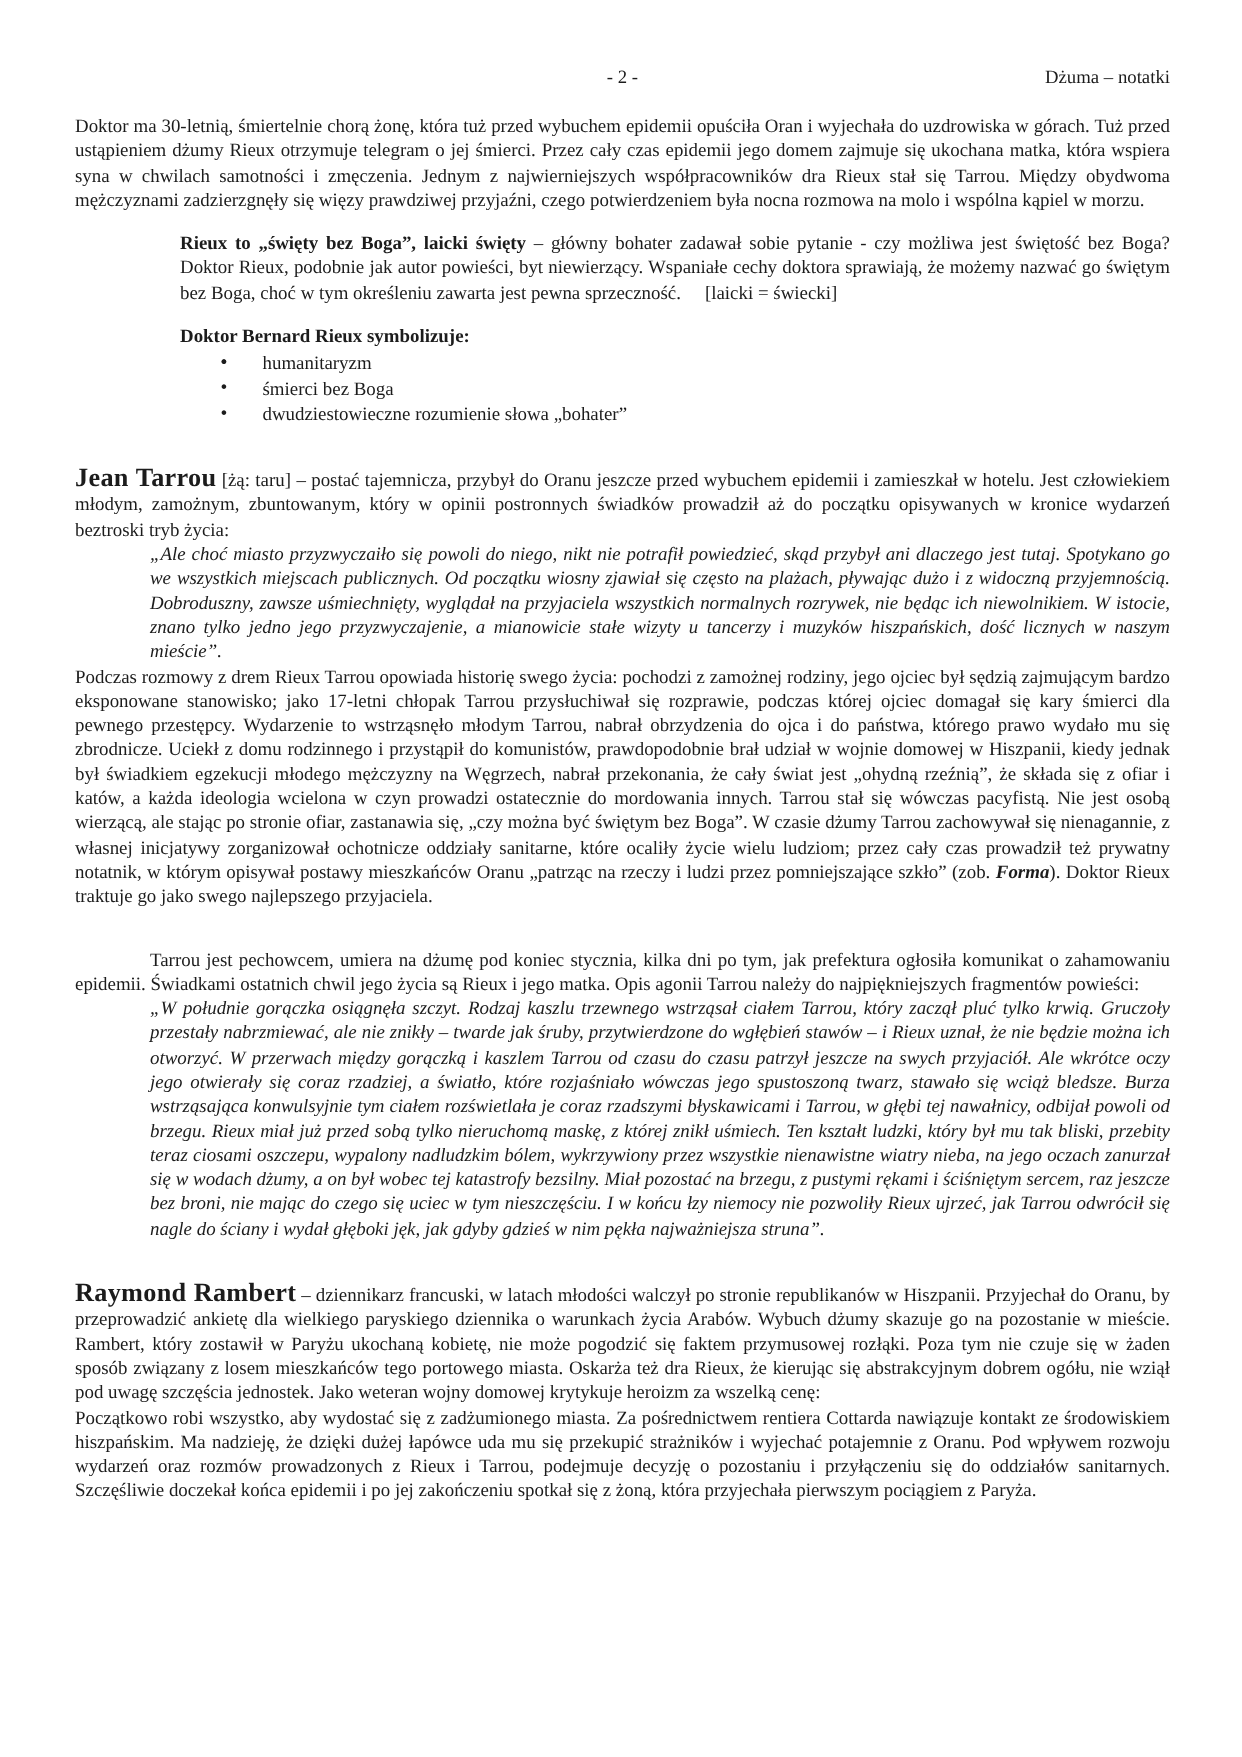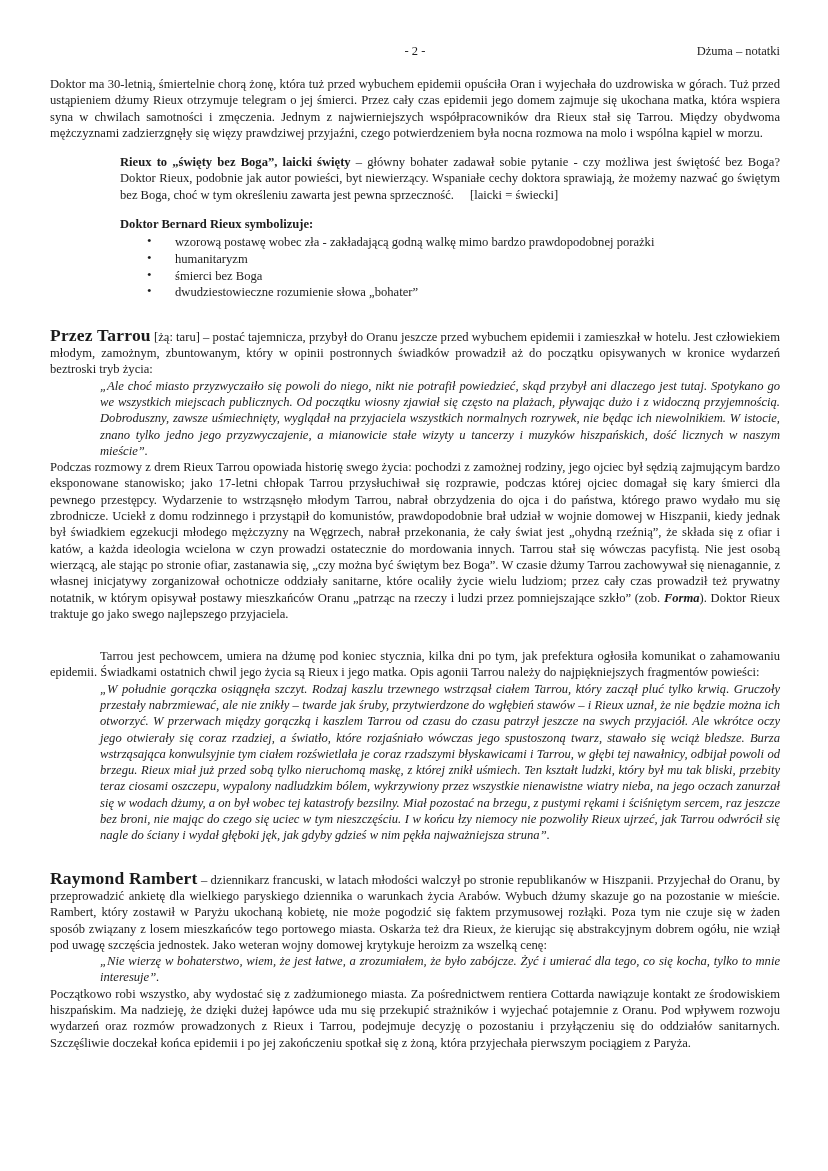--- a/index.html
+++ b/index.html
@@ -68,35 +68,34 @@
     <span class="doc-title">Dżuma – notatki</span>
   </div>
 
   <p class="gap-sm">Doktor ma 30-letnią, śmiertelnie chorą żonę, która tuż przed wybuchem epidemii opuściła Oran i wyjechała do uzdrowiska w górach. Tuż przed ustąpieniem dżumy Rieux otrzymuje telegram o jej śmierci. Przez cały czas epidemii jego domem zajmuje się ukochana matka, która wspiera syna w chwilach samotności i zmęczenia. Jednym z najwierniejszych współpracowników dra Rieux stał się Tarrou. Między obydwoma mężczyznami zadzierzgnęły się więzy prawdziwej przyjaźni, czego potwierdzeniem była nocna rozmowa na molo i wspólna kąpiel w morzu.</p>
 
   <p class="indent-block gap-sm"><b>Rieux to „święty bez Boga”, laicki święty</b><span> – główny bohater zadawał sobie pytanie - czy możliwa jest świętość bez Boga? Doktor Rieux, podobnie jak autor powieści, byt niewierzący. Wspaniałe cechy doktora sprawiają, że możemy nazwać go świętym bez Boga, choć w tym określeniu zawarta jest pewna sprzeczność.</span><span class="note-gap">[laicki = świecki]</span></p>
 
   <p class="indent-block bold gap-xs">Doktor Bernard Rieux symbolizuje:</p>
 
   <ul class="bullets">
-    <li><span class="bullet-glyph">•</span><span>wzorową postawę wobec zła - zakładającą godną walkę mimo bardzo prawdopodobnej porażki</span></li>
+    <li><span class="bullet-glyph">•</span></li>
     <li><span class="bullet-glyph">•</span><span>humanitaryzm</span></li>
     <li><span class="bullet-glyph">•</span><span>śmierci bez Boga</span></li>
     <li><span class="bullet-glyph">•</span><span>dwudziestowieczne rozumienie słowa „bohater”</span></li>
   </ul>
 
-  <p class="section"><span class="section-name">Przez Tarrou</span><span> [żą: taru] – postać tajemnicza, przybył do Oranu jeszcze przed wybuchem epidemii i zamieszkał w hotelu. Jest człowiekiem młodym, zamożnym, zbuntowanym, który w opinii postronnych świadków prowadził aż do początku opisywanych w kronice wydarzeń beztroski tryb życia:</span></p>
+  <p class="section"><span class="section-name">Jean Tarrou</span><span> [żą: taru] – postać tajemnicza, przybył do Oranu jeszcze przed wybuchem epidemii i zamieszkał w hotelu. Jest człowiekiem młodym, zamożnym, zbuntowanym, który w opinii postronnych świadków prowadził aż do początku opisywanych w kronice wydarzeń beztroski tryb życia:</span></p>
 
   <p class="quote">„Ale choć miasto przyzwyczaiło się powoli do niego, nikt nie potrafił powiedzieć, skąd przybył ani dlaczego jest tutaj. Spotykano go we wszystkich miejscach publicznych. Od początku wiosny zjawiał się często na plażach, pływając dużo i z widoczną przyjemnością. Dobroduszny, zawsze uśmiechnięty, wyglądał na przyjaciela wszystkich normalnych rozrywek, nie będąc ich niewolnikiem. W istocie, znano tylko jedno jego przyzwyczajenie, a mianowicie stałe wizyty u tancerzy i muzyków hiszpańskich, dość licznych w naszym mieście”.</p>
 
   <p><span>Podczas rozmowy z drem Rieux Tarrou opowiada historię swego życia: pochodzi z zamożnej rodziny, jego ojciec był sędzią zajmującym bardzo eksponowane stanowisko; jako 17-letni chłopak Tarrou przysłuchiwał się rozprawie, podczas której ojciec domagał się kary śmierci dla pewnego przestępcy. Wydarzenie to wstrząsnęło młodym Tarrou, nabrał obrzydzenia do ojca i do państwa, którego prawo wydało mu się zbrodnicze. Uciekł z domu rodzinnego i przystąpił do komunistów, prawdopodobnie brał udział w wojnie domowej w Hiszpanii, kiedy jednak był świadkiem egzekucji młodego mężczyzny na Węgrzech, nabrał przekonania, że cały świat jest „ohydną rzeźnią”, że składa się z ofiar i katów, a każda ideologia wcielona w czyn prowadzi ostatecznie do mordowania innych. Tarrou stał się wówczas pacyfistą. Nie jest osobą wierzącą, ale stając po stronie ofiar, zastanawia się, „czy można być świętym bez Boga”. W czasie dżumy Tarrou zachowywał się nienagannie, z własnej inicjatywy zorganizował ochotnicze oddziały sanitarne, które ocaliły życie wielu ludziom; przez cały czas prowadził też prywatny notatnik, w którym opisywał postawy mieszkańców Oranu „patrząc na rzeczy i ludzi przez pomniejszające szkło” (zob. </span><b><i>Forma</i></b><span>). Doktor Rieux traktuje go jako swego najlepszego przyjaciela.</span></p>
 
   <p class="first-indent">Tarrou jest pechowcem, umiera na dżumę pod koniec stycznia, kilka dni po tym, jak prefektura ogłosiła komunikat o zahamowaniu epidemii. Świadkami ostatnich chwil jego życia są Rieux i jego matka. Opis agonii Tarrou należy do najpiękniejszych fragmentów powieści:</p>
 
   <p class="quote">„W południe gorączka osiągnęła szczyt. Rodzaj kaszlu trzewnego wstrząsał ciałem Tarrou, który zaczął pluć tylko krwią. Gruczoły przestały nabrzmiewać, ale nie znikły – twarde jak śruby, przytwierdzone do wgłębień stawów – i Rieux uznał, że nie będzie można ich otworzyć. W przerwach między gorączką i kaszlem Tarrou od czasu do czasu patrzył jeszcze na swych przyjaciół. Ale wkrótce oczy jego otwierały się coraz rzadziej, a światło, które rozjaśniało wówczas jego spustoszoną twarz, stawało się wciąż bledsze. Burza wstrząsająca konwulsyjnie tym ciałem rozświetlała je coraz rzadszymi błyskawicami i Tarrou, w głębi tej nawałnicy, odbijał powoli od brzegu. Rieux miał już przed sobą tylko nieruchomą maskę, z której znikł uśmiech. Ten kształt ludzki, który był mu tak bliski, przebity teraz ciosami oszczepu, wypalony nadludzkim bólem, wykrzywiony przez wszystkie nienawistne wiatry nieba, na jego oczach zanurzał się w wodach dżumy, a on był wobec tej katastrofy bezsilny. Miał pozostać na brzegu, z pustymi rękami i ściśniętym sercem, raz jeszcze bez broni, nie mając do czego się uciec w tym nieszczęściu. I w końcu łzy niemocy nie pozwoliły Rieux ujrzeć, jak Tarrou odwrócił się nagle do ściany i wydał głęboki jęk, jak gdyby gdzieś w nim pękła najważniejsza struna”.</p>
 
   <p class="section"><span class="section-name">Raymond Rambert</span><span> – dziennikarz francuski, w latach młodości walczył po stronie republikanów w Hiszpanii. Przyjechał do Oranu, by przeprowadzić ankietę dla wielkiego paryskiego dziennika o warunkach życia Arabów. Wybuch dżumy skazuje go na pozostanie w mieście. Rambert, który zostawił w Paryżu ukochaną kobietę, nie może pogodzić się faktem przymusowej rozłąki. Poza tym nie czuje się w żaden sposób związany z losem mieszkańców tego portowego miasta. Oskarża też dra Rieux, że kierując się abstrakcyjnym dobrem ogółu, nie wziął pod uwagę szczęścia jednostek. Jako weteran wojny domowej krytykuje heroizm za wszelką cenę:</span></p>
 
-  <p class="quote">„Nie wierzę w bohaterstwo, wiem, że jest łatwe, a zrozumiałem, że było zabójcze. Żyć i umierać dla tego, co się kocha, tylko to mnie interesuje”.</p>
 
   <p>Początkowo robi wszystko, aby wydostać się z zadżumionego miasta. Za pośrednictwem rentiera Cottarda nawiązuje kontakt ze środowiskiem hiszpańskim. Ma nadzieję, że dzięki dużej łapówce uda mu się przekupić strażników i wyjechać potajemnie z Oranu. Pod wpływem rozwoju wydarzeń oraz rozmów prowadzonych z Rieux i Tarrou, podejmuje decyzję o pozostaniu i przyłączeniu się do oddziałów sanitarnych. Szczęśliwie doczekał końca epidemii i po jej zakończeniu spotkał się z żoną, która przyjechała pierwszym pociągiem z Paryża.</p>
 
 </div>
 
 </body></html>

